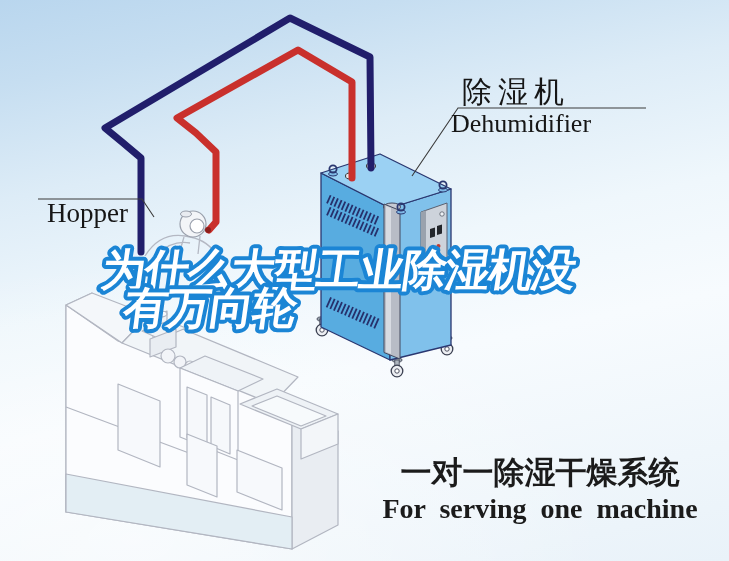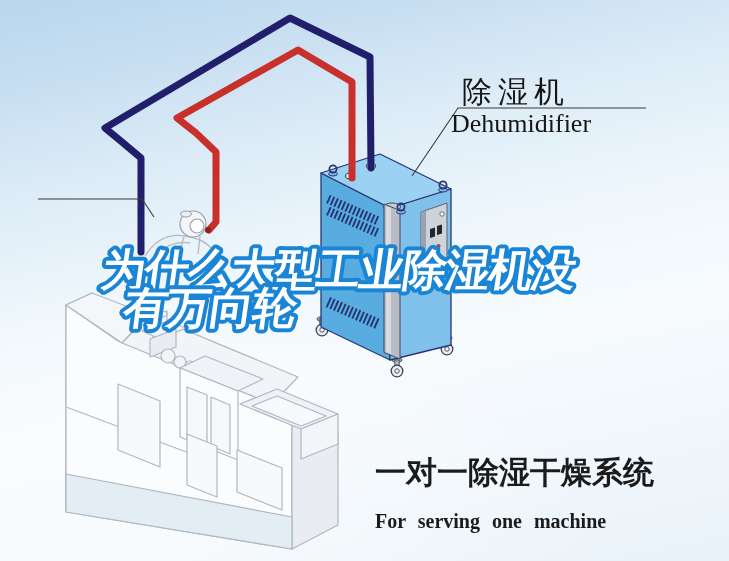--- a/index.html
+++ b/index.html
@@ -11,23 +11,23 @@
       linear-gradient(168deg,#b9d6ee 0%,#c6def1 12%,#ddecf7 28%,#eff7fc 46%,#f7fbfe 62%,#eff6fb 84%,#e9f2f9 100%);
   }
   .scene{position:absolute;left:0;top:0;}
   .lbl{position:absolute;color:#161616;line-height:1;white-space:nowrap;}
   .lbl-zh{font-family:"Liberation Sans",sans-serif;}
   .lbl-en{font-family:"Liberation Serif",serif;}
   .hopper-zh{left:45px;top:167px;font-size:29px;letter-spacing:3px;}
   .hopper-en{left:47px;top:200px;font-size:27px;}
   .dehum-zh{left:462px;top:77px;font-size:30px;letter-spacing:6px;}
   .dehum-en{left:451px;top:111px;font-size:26px;}
-  .caption{position:absolute;left:375px;top:455px;width:330px;color:#1b1b1b;}
+  .caption{position:absolute;left:375px;top:455px;width:330px;text-align:center;color:#1b1b1b;}
   .caption-zh{font-family:"Liberation Serif",serif;font-weight:700;font-size:31px;line-height:1.15;letter-spacing:0px;}
-  .caption-en{font-family:"Liberation Serif",serif;font-weight:600;font-size:20px;line-height:1.1;word-spacing:7px;margin-top:19px;}
+  .caption-en{font-family:"Liberation Serif",serif;font-weight:600;font-size:28px;line-height:1.1;word-spacing:7px;margin-top:3px;}
   .headline-text{
     font-family:"Liberation Sans",sans-serif;font-weight:900;font-size:44px;
     fill:#ffffff;stroke:#1b85d5;stroke-width:8px;paint-order:stroke;
     stroke-linejoin:round;letter-spacing:-1px;
   }
   .lineart{stroke:#b2b6c1;stroke-width:1.2;stroke-linejoin:round;}
   .outl{stroke:#2a3770;stroke-width:1.3;stroke-linejoin:round;}
 </style>
 </head>
 <body>
@@ -143,20 +143,21 @@
       <path d="M38,199 L142,199 L154,217"></path>
       <path d="M646,108 L458,108 L412,176"></path>
     </g>
 
     <g>
       <text class="headline-text" transform="translate(100,285) skewX(-8)">为什么大型工业除湿机没</text>
       <text class="headline-text" transform="translate(122,323) skewX(-8)">有万向轮</text>
     </g>
   </svg>
 
+  <div class="lbl lbl-en hopper-en">Hopper</div>
 
   <div class="lbl lbl-zh dehum-zh">除湿机</div>
   <div class="lbl lbl-en dehum-en">Dehumidifier</div>
 
   <div class="caption">
     <div class="caption-zh">一对一除湿干燥系统</div>
     <div class="caption-en">For serving one machine</div>
   </div>
 
 </div>

